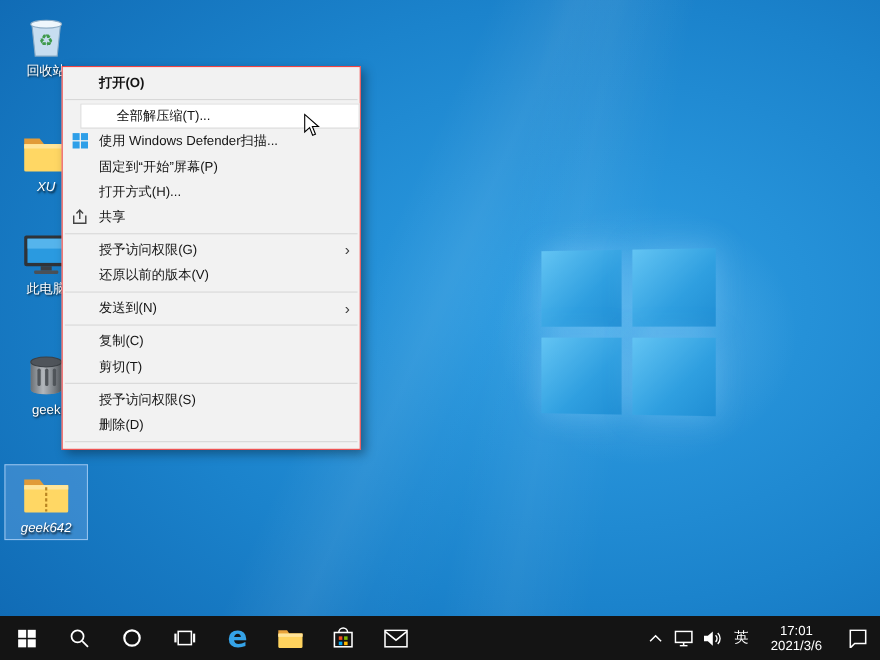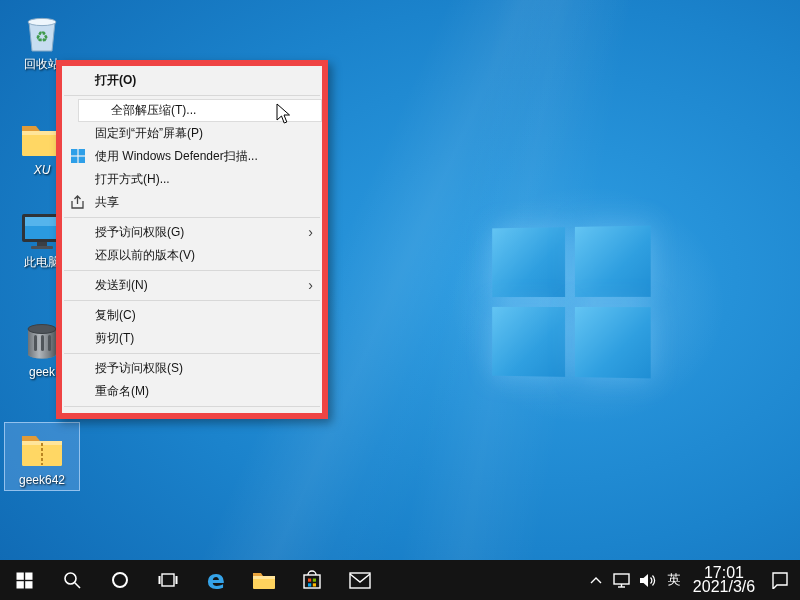--- a/index.html
+++ b/index.html
@@ -29,27 +29,27 @@
   }
   .win-logo .pane {
     background: linear-gradient(135deg, #63c4f3 0%, #2f9fe0 60%, #1f8ed4 100%);
     box-shadow: 0 0 26px rgba(140,210,255,.35);
   }
 
   
   .dicon { position:absolute; left:4px; width:76px; text-align:center; color:#fff; font-size:12px; z-index:2; }
   .dicon .img { width:48px; height:46px; margin:0 auto; display:block; }
   .dicon .lbl { margin-top:2px; line-height:14px; text-shadow:1px 1px 2px rgba(0,0,0,.9); word-break:break-all; }
-  .dicon.selected .inner { background:rgba(96,158,222,.48); border:1px solid rgba(170,208,245,.8); padding:2px 1px 3px 1px; }
+  .dicon.selected .inner { background:rgba(96,158,222,.48); border:1px solid rgba(170,208,245,.8); padding:2px 1px 3px 1px;font-style:italic; }
   .dicon .inner { padding:3px 2px 4px 2px; }
 
   
   .ctx {
     position:absolute; left:56px; top:60px; width:272px;
-    background:#f2f2f2; border:6px solid #ef4444;
+    background:#f2f2f2; border:1px solid #ef4444;
     box-shadow:4px 4px 9px rgba(0,0,0,.35);
     padding:3px 0; z-index:10; font-size:12px; color:#141414;
   }
   .mi { position:relative; height:23px; line-height:23px; padding:0 26px 0 33px; white-space:nowrap; cursor:default; }
   .mi.bold { font-weight:bold; }
   .mi.hover { background:#ffffff; box-shadow:inset 0 0 0 1px #dcdcdc;margin-left:16px; }
   .mi .ic { position:absolute; left:8px; top:3px; width:16px; height:16px; }
   .mi .arrow { position:absolute; right:9px; top:0; font-size:14px; color:#404040; }
   .sep { height:1px; background:#d8d8d8; margin:3px 2px; }
 
@@ -57,21 +57,21 @@
   .taskbar {
     position:absolute; left:0; top:560px; width:800px; height:40px;
     background:#141414; display:flex; align-items:center; z-index:20; color:#fff;
   }
   .tb-left { display:flex; height:100%; }
   .tb-btn { width:48px; height:40px; display:flex; align-items:center; justify-content:center; }
   .edge-e { font-size:27px; font-weight:bold; color:#35a3e8; font-family:"DejaVu Sans",sans-serif; line-height:40px; }
   .tb-right { margin-left:auto; display:flex; align-items:center; height:100%; }
   .tray-btn { height:40px; display:flex; align-items:center; justify-content:center; }
   .ime { width:28px; font-size:13px; }
-  .clock { width:72px; text-align:center; font-size:16px; line-height:14px; }
+  .clock { width:72px; text-align:center; font-size:12px; line-height:14px; }
   .w24 { width:24px; } .w26 { width:26px; } .w40 { width:40px; }
 
   
   .cursor { position:absolute; left:276px; top:103px; z-index:50; }
 </style>
 </head>
 <body>
 
 <div class="desktop">
   <div class="beams"></div>
@@ -155,32 +155,32 @@
 <div class="ctx">
   <div class="mi bold">
     <span>打开(O)</span>
   </div>
   <div class="sep"></div>
 
   <div class="mi hover">
     <span>全部解压缩(T)...</span>
   </div>
   <div class="mi">
-    <span>固定到“开始”屏幕(P)</span>
-  </div>
-  <div class="mi">
     <svg class="ic" viewBox="0 0 16 16">
       <rect x="1" y="1" width="6.4" height="6.4" fill="#2e9fe8"></rect>
       <rect x="8.6" y="1" width="6.4" height="6.4" fill="#2e9fe8"></rect>
       <rect x="1" y="8.6" width="6.4" height="6.4" fill="#2e9fe8"></rect>
       <rect x="8.6" y="8.6" width="6.4" height="6.4" fill="#2e9fe8"></rect>
     </svg>
     <span>使用 Windows Defender扫描...</span>
   </div>
   <div class="mi">
+    <span>固定到“开始”屏幕(P)</span>
+  </div>
+  <div class="mi">
     <span>打开方式(H)...</span>
   </div>
   <div class="mi">
     <svg class="ic" viewBox="0 0 16 16">
       <path d="M2,7 v7 h11 v-7" fill="none" stroke="#444" stroke-width="1.3"></path>
       <path d="M7.5,10 V2.5 M4.5,5 L7.5,2 L10.5,5" fill="none" stroke="#444" stroke-width="1.3"></path>
     </svg>
     <span>共享</span>
   </div>
   <div class="sep"></div>
@@ -205,21 +205,21 @@
   </div>
   <div class="mi">
     <span>剪切(T)</span>
   </div>
   <div class="sep"></div>
 
   <div class="mi">
     <span>授予访问权限(S)</span>
   </div>
   <div class="mi">
-    <span>重命名(M)</span>
+    <span>删除(D)</span>
   </div>
   <div class="sep"></div>
 
 </div>
 
 <div class="taskbar">
   <div class="tb-left">
     <div class="tb-btn">
       <svg width="17" height="17" viewBox="0 0 17 17">
         <rect x="0.5" y="0.5" width="7.3" height="7.3" fill="#fff"></rect>

